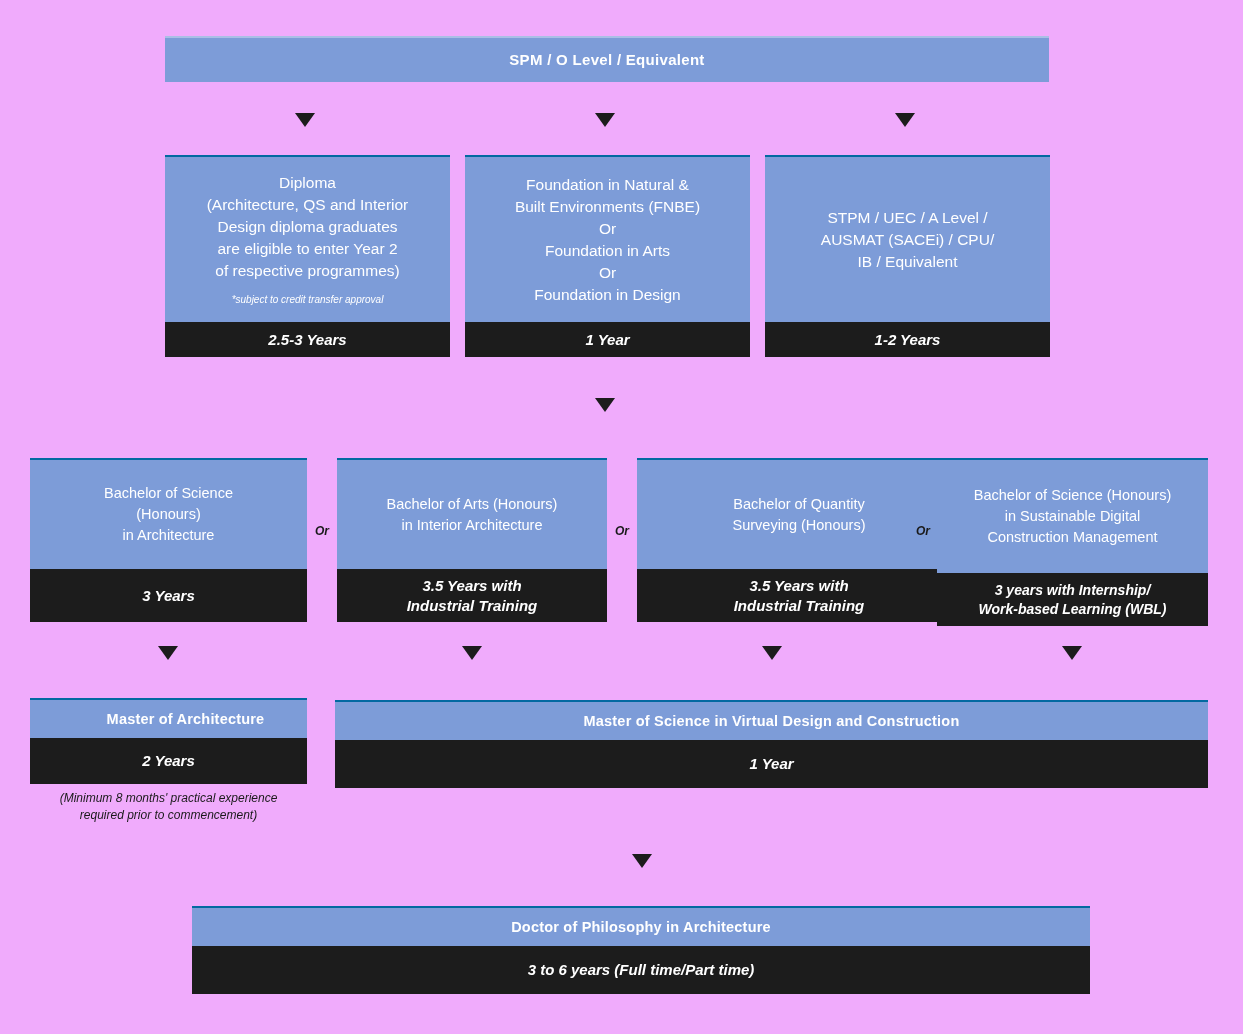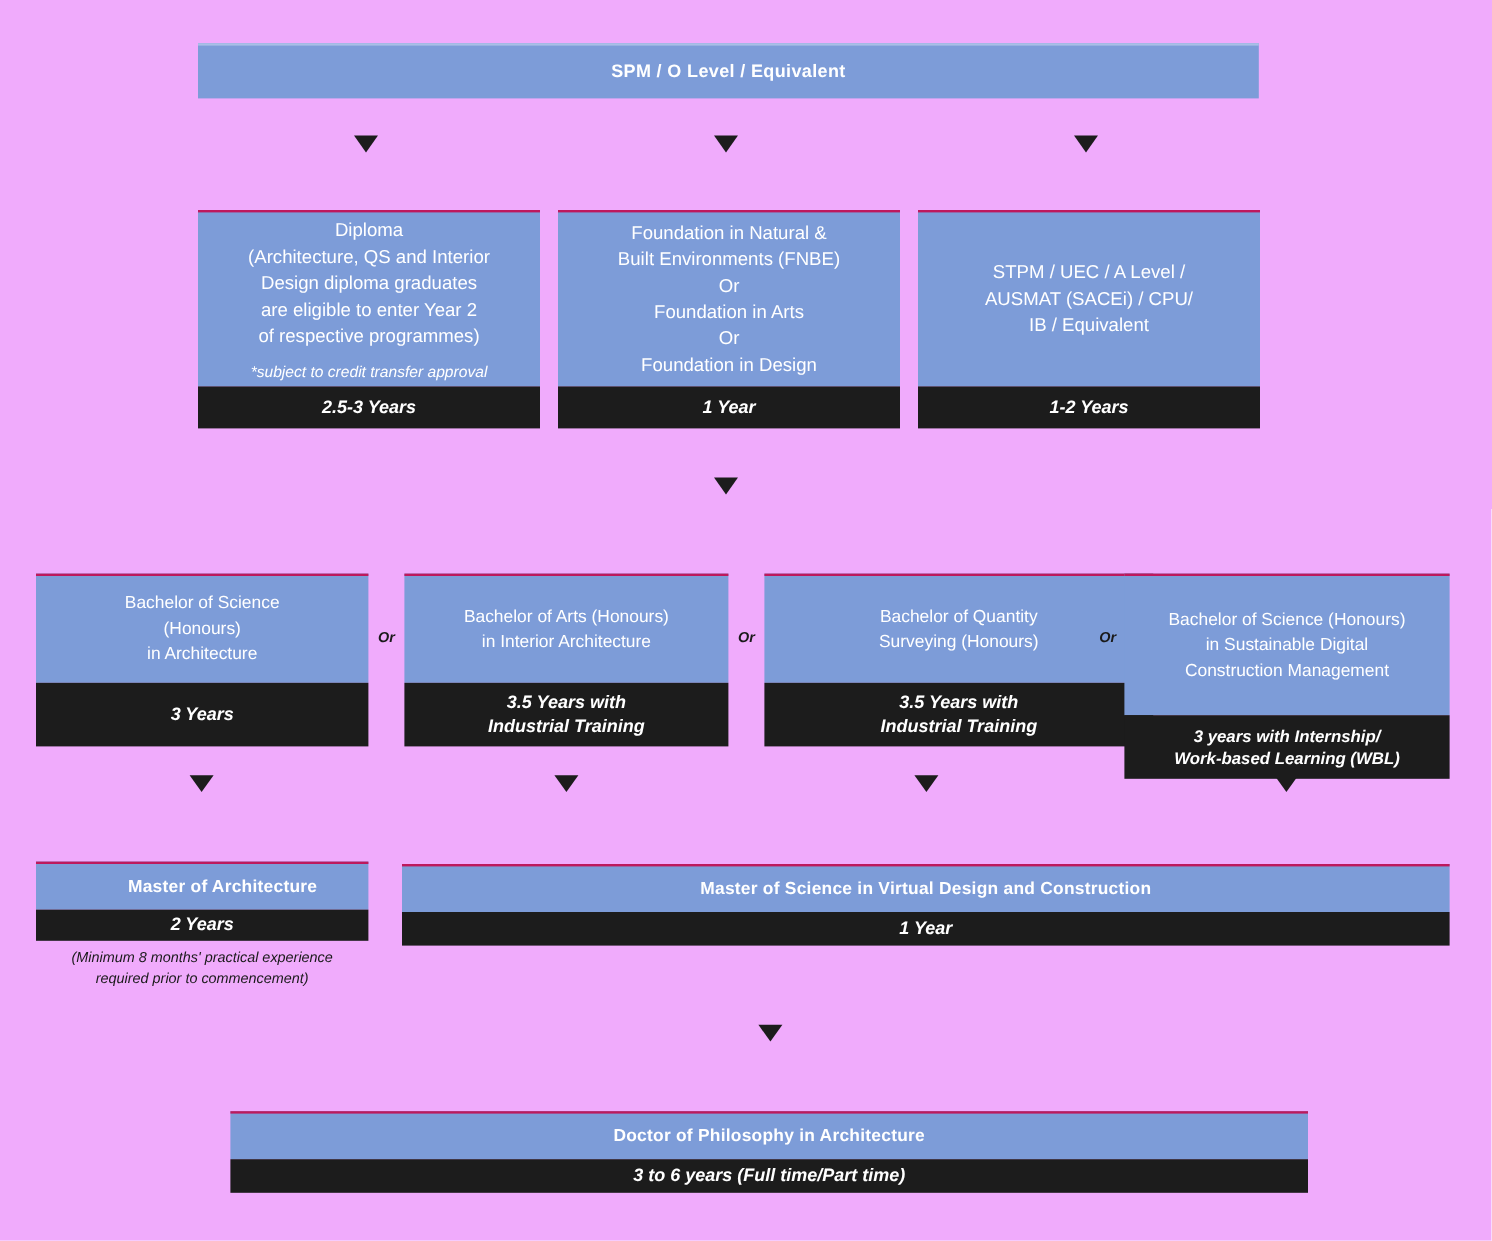--- a/index.html
+++ b/index.html
@@ -23,30 +23,29 @@
 
   
   .node {
     position: absolute;
     box-sizing: border-box;
     display: flex;
     flex-direction: column;
   }
   .node .head {
     background: #7d9cd8;
-    border-top: 2px solid #be185d;
+    border-top: 2px solid #0369a1;
     color: #ffffff;
     display: flex;
     align-items: center;
     justify-content: flex-end;
     text-align: center;
     flex: 1 1 auto;
     box-sizing: border-box;
     padding: 4px 8px;
-    margin-top: 20px;
   }
   .node .head .head-inner {
     width: 100%;
   }
   .node .foot {
     background: #1c1c1c;
     color: #ffffff;
     display: flex;
     align-items: center;
     justify-content: center;
@@ -68,21 +67,21 @@
     font-weight: bold;
     font-size: 14.5px;
     letter-spacing: .2px;
   }
   .ttl.small {
     font-size: 14.5px;
     line-height: 21px;
   }
   .sub {
     display: block;
-    font-size: 13px;
+    font-size: 10px;
     font-style: italic;
     line-height: 15px;
     margin-top: 10px;
     white-space: pre-line;
   }
   .dur {
     font-size: 15px;
     line-height: 20px;
     white-space: pre-line;
   }
@@ -237,21 +236,21 @@
       </div>
     </div>
     <div class="foot" style="height:53px;">
       <span class="dur">3.5 Years with
 Industrial Training</span>
     </div>
   </div>
 
   <div class="or" style="left:911px; top:524px;">Or</div>
 
-  <div class="node" style="left:937px; top:458px; width:271px; height:191px;">
+  <div class="node" style="left:937px; top:458px; width:271px; height:168px;">
     <div class="head">
       <div class="head-inner">
         <span class="ttl small">Bachelor of Science (Honours)
 in Sustainable Digital
 Construction Management</span>
       </div>
     </div>
     <div class="foot" style="height:53px;">
       <span class="dur small">3 years with Internship/
 Work-based Learning (WBL)</span>

